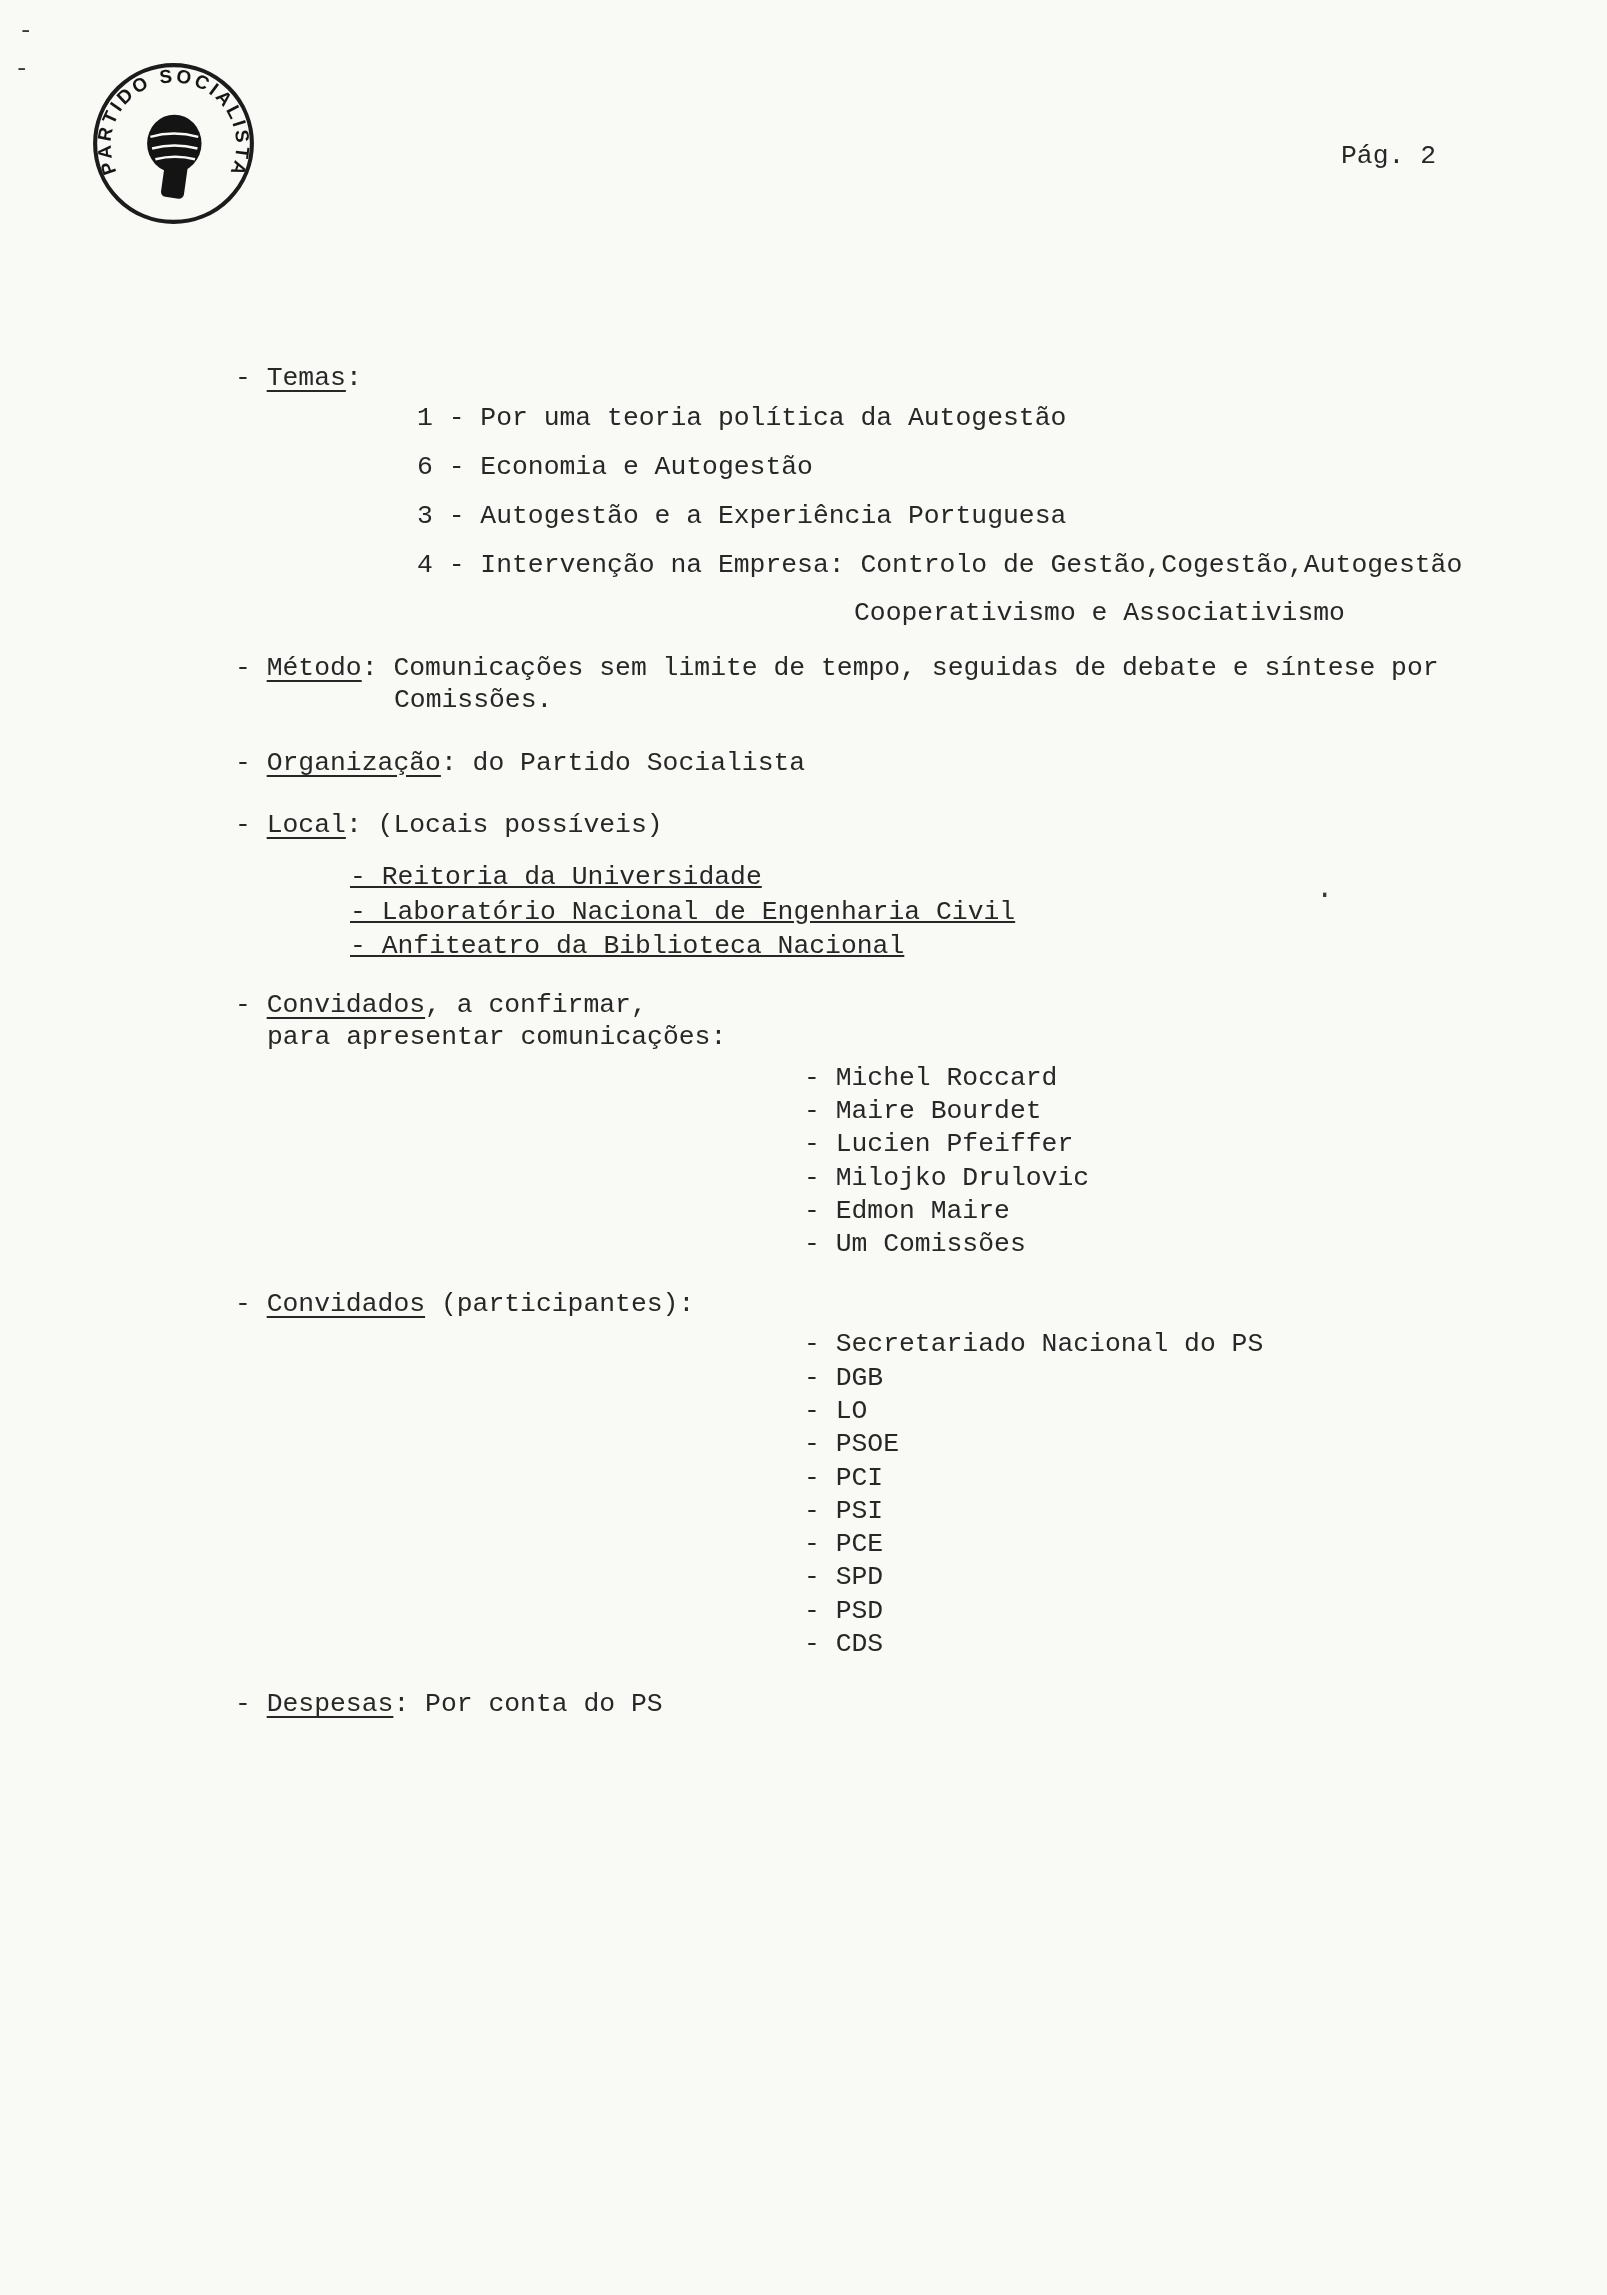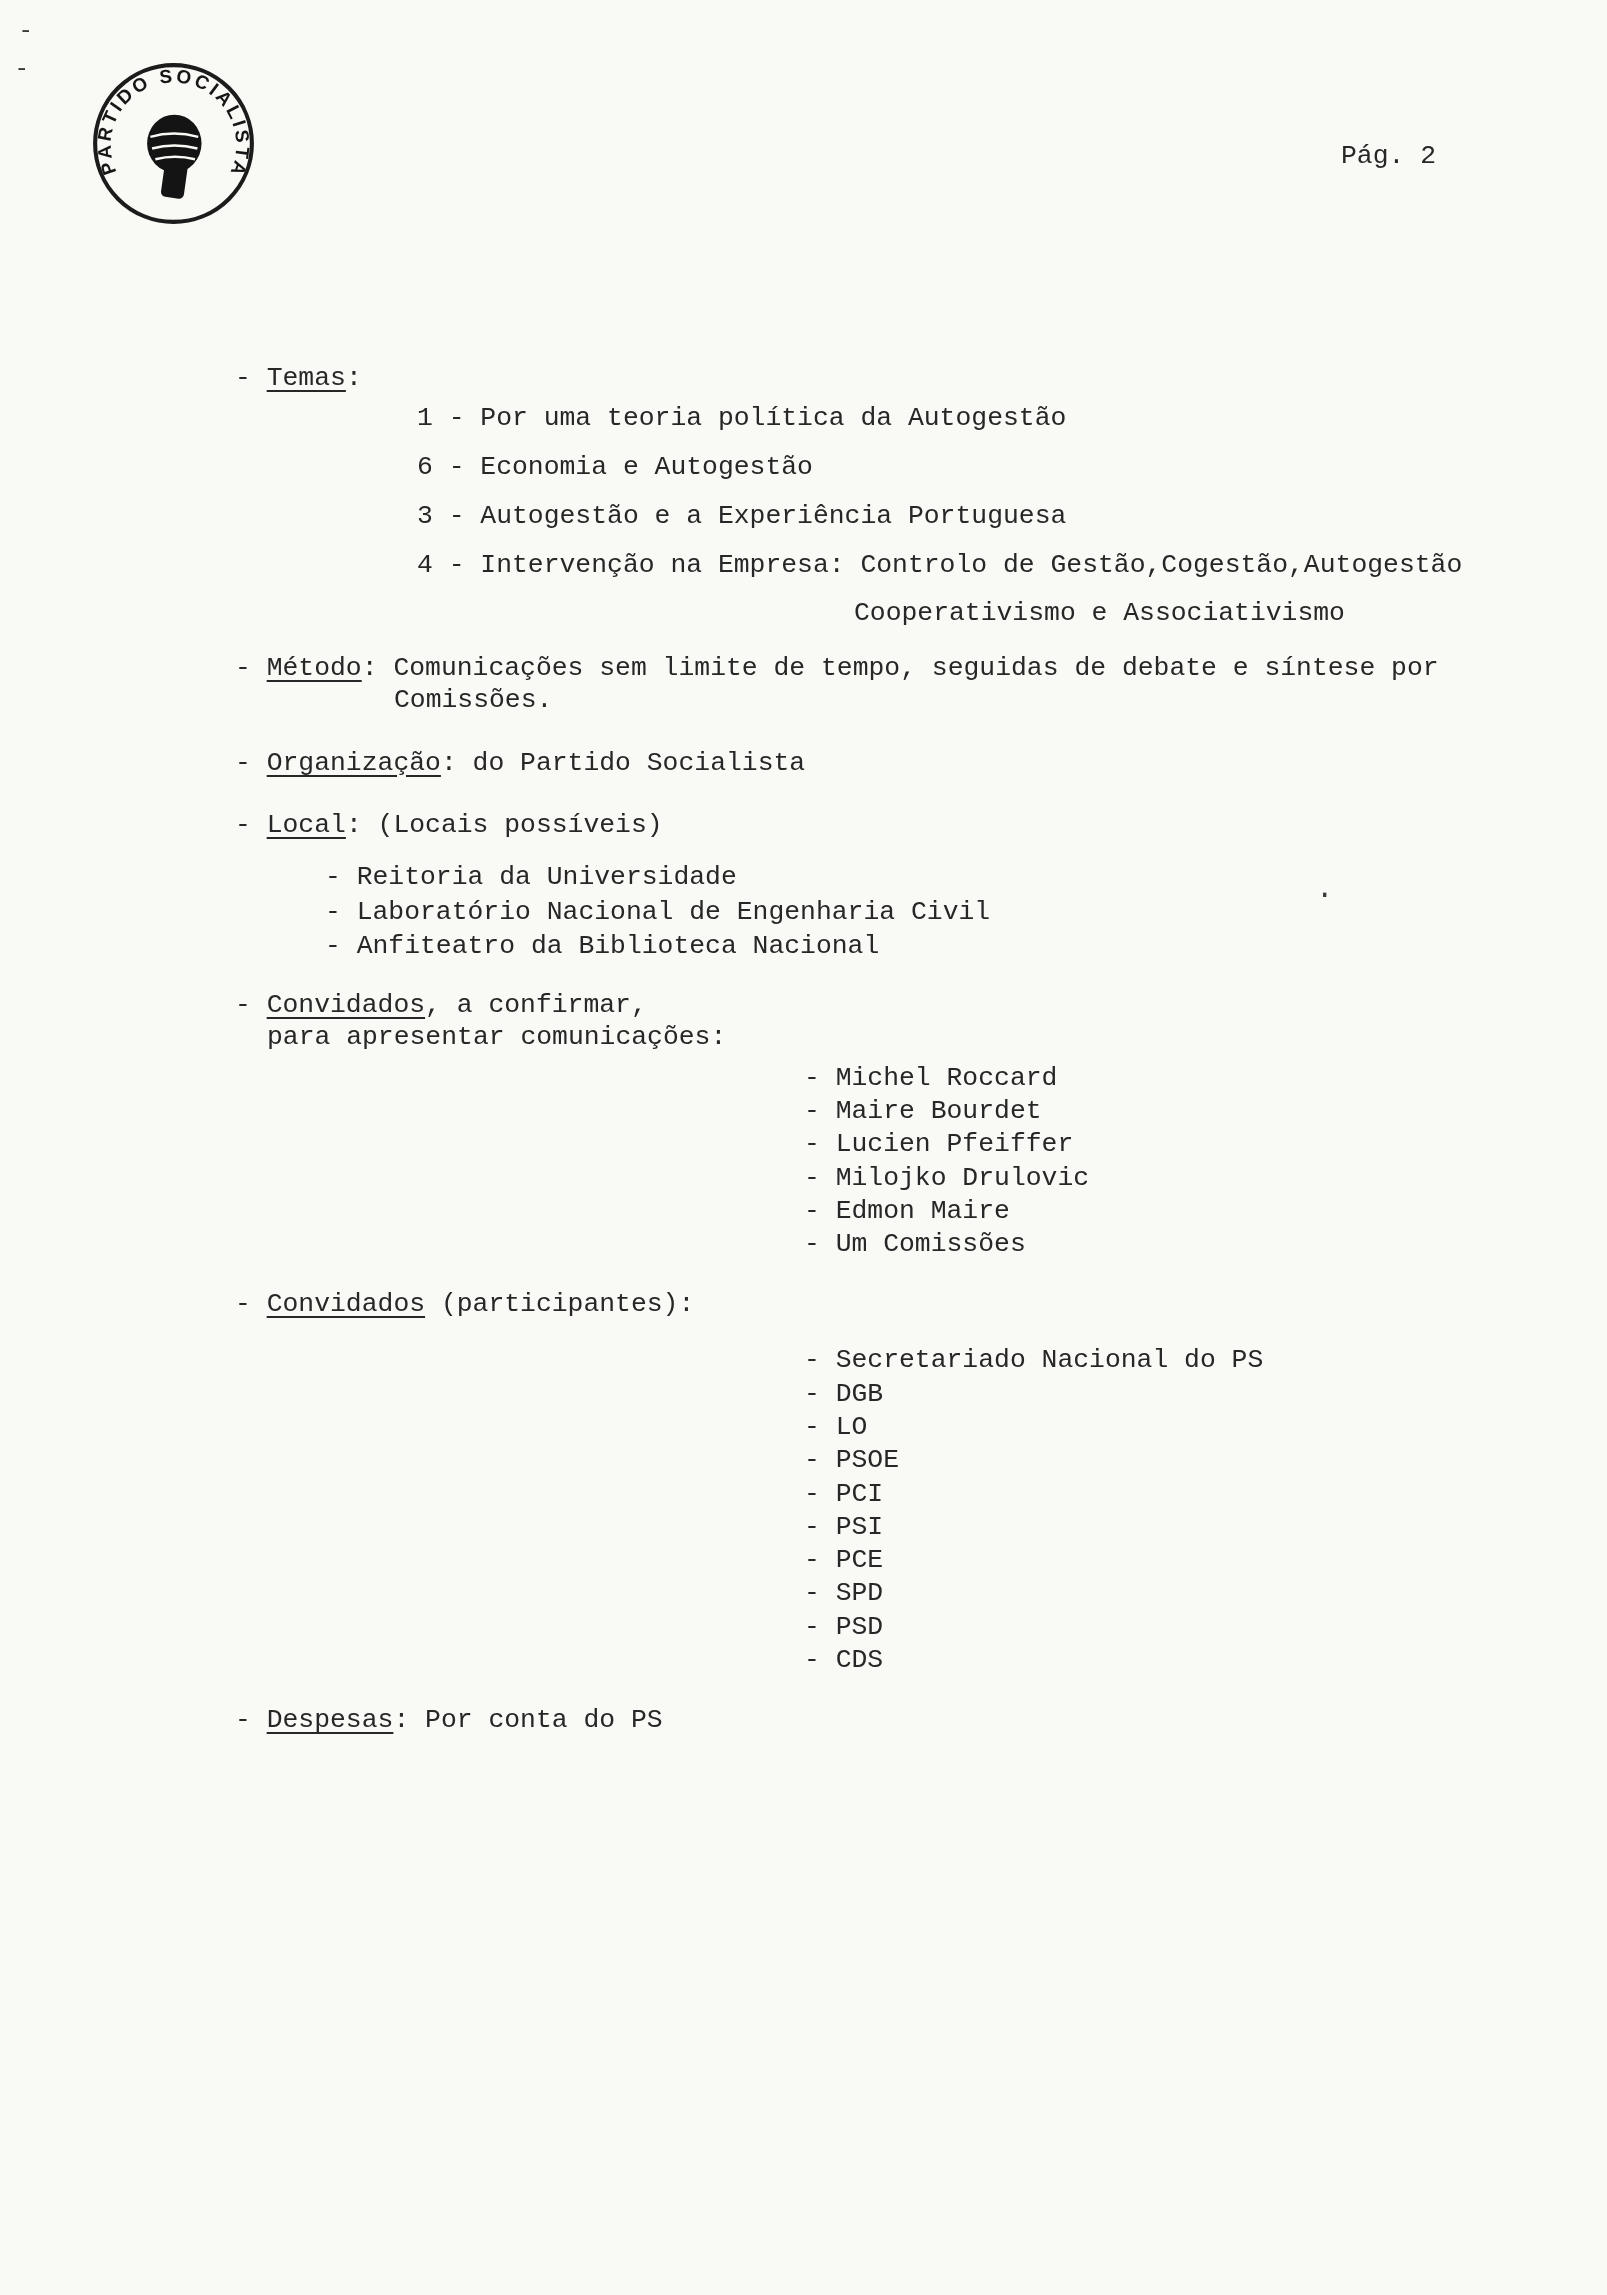--- a/index.html
+++ b/index.html
@@ -29,31 +29,31 @@
 
   .temas-items .list-line{margin-left:182px;margin-top:17px;white-space:pre;}
   .temas-items .list-line:first-child{margin-top:8px;}
   .temas-cont{margin-left:619px;margin-top:16px;white-space:pre;}
 
   .metodo{margin-top:23px;}
   .metodo-l2{margin-left:159px;white-space:pre;}
 
   .organizacao{margin-top:31px;}
   .local{margin-top:30px;}
-  .local-items .list-line{margin-left:90px;margin-top:2.6px;white-space:pre;}
+  .local-items .list-line{margin-left:115px;margin-top:2.6px;white-space:pre;text-decoration:underline;}
   .local-items .list-line:first-child{margin-top:20px;}
 
   .convidados1{margin-top:26.4px;}
   .conv1-l2{margin-left:32px;white-space:pre;}
   .conv1-items .list-line{margin-left:569px;margin-top:1.3px;white-space:pre;}
   .conv1-items .list-line:first-child{margin-top:9.3px;}
 
   .convidados2{margin-top:28px;}
   .conv2-items .list-line{margin-left:569px;margin-top:1.3px;white-space:pre;}
-  .conv2-items .list-line:first-child{margin-top:24px;}
+  .conv2-items .list-line:first-child{margin-top:8px;}
 
   .despesas{margin-top:28px;}
 </style>
 </head>
 <body>
 
 <div class="page">
 
   <span class="scan-mark mark-1">-</span>
   <span class="scan-mark mark-2">-</span>

